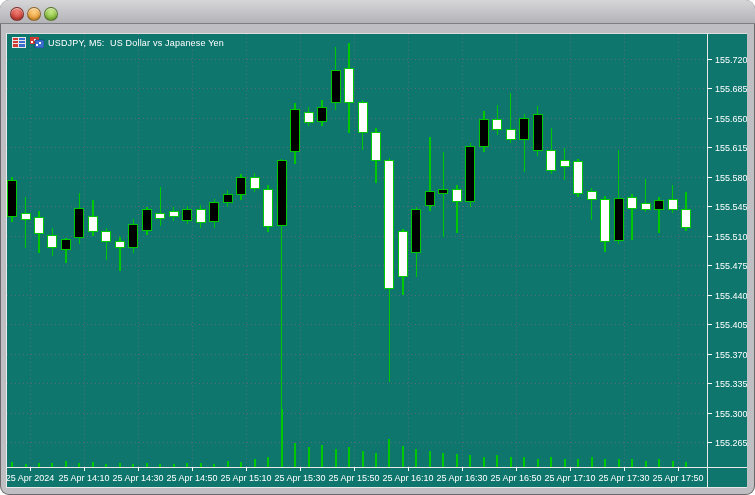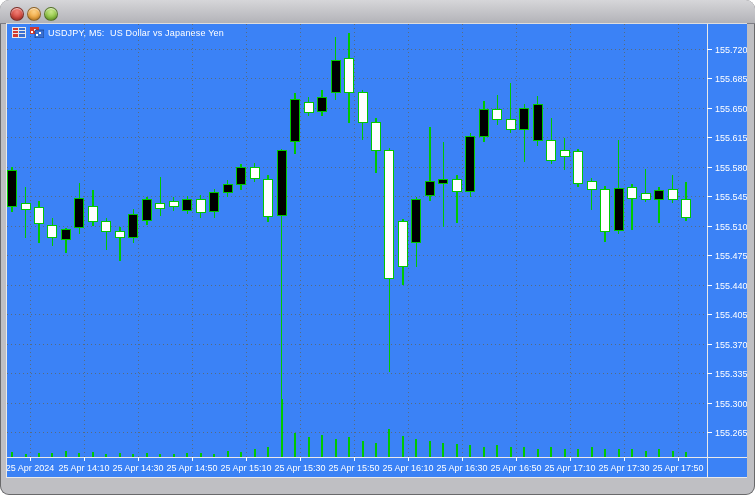--- a/index.html
+++ b/index.html
@@ -9,21 +9,21 @@
   }
   .titlebar{
     position:absolute;left:0;top:0;width:100%;height:23px;
     background:linear-gradient(#d6d6d9,#b3b3b8);
     border-bottom:1px solid #7d7d84;
   }
   .lights{position:absolute;left:10px;top:7px;display:flex;gap:3px;}
   .light{width:12px;height:12px;border-radius:50%;border:1px solid rgba(0,0,0,.4);
     box-shadow:inset 0 1px 1px rgba(255,255,255,.65), inset 0 -2px 3px rgba(0,0,0,.18);}
   .content{
-    position:absolute;left:6px;top:23px;width:740px;height:453px;background:#3b82f6;
+    position:absolute;left:6px;top:33px;width:740px;height:453px;background:#0f766e;
     border-left:1px solid #e9e9e9;border-top:1px solid #dedede;border-bottom:1px solid #e9e9e9;
   }
   .chart-header{
     position:absolute;left:5px;top:3px;display:flex;align-items:center;gap:4px;z-index:5;
   }
   .chart-header .ttl{color:#ffffff;font-size:9px;letter-spacing:.2px;white-space:pre;}
   .hicon{display:block;}
   svg text{font-family:"Liberation Sans",sans-serif;}
 </style>
 </head>

